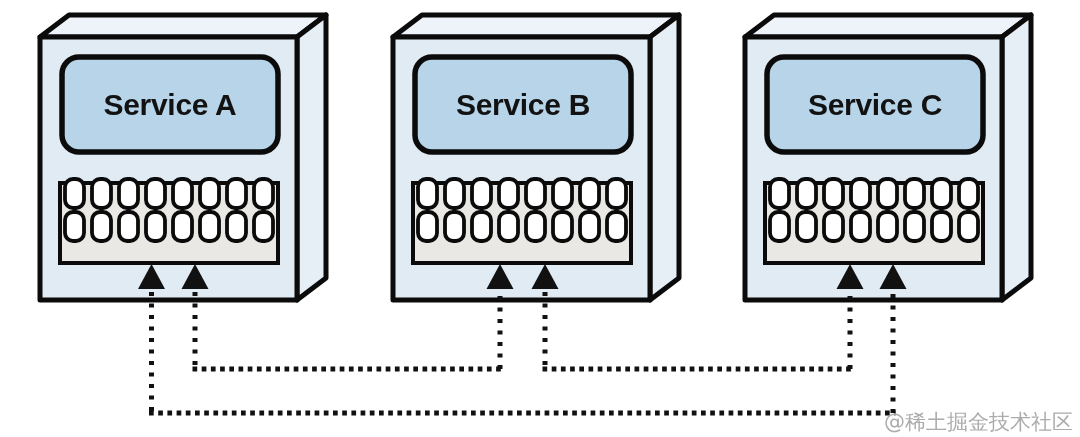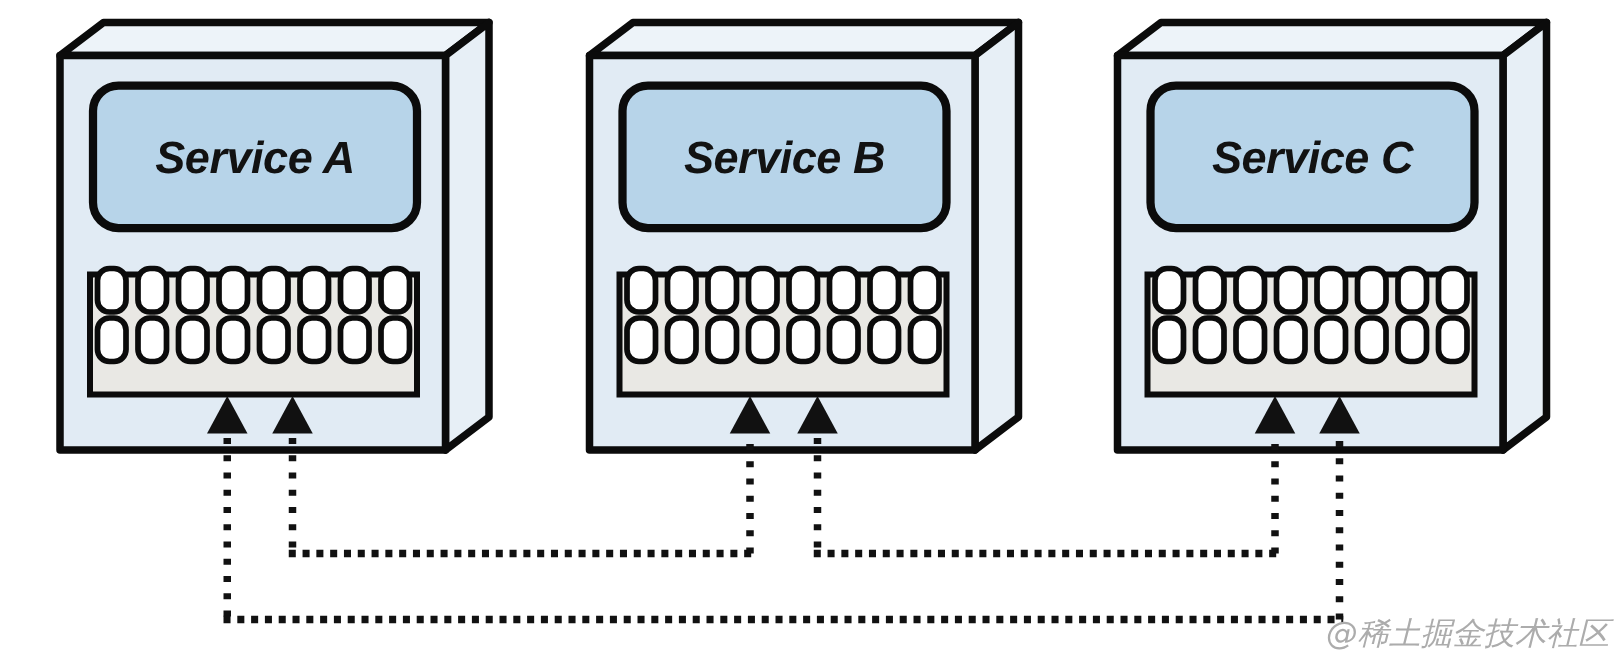--- a/index.html
+++ b/index.html
@@ -4,21 +4,21 @@
 <style>
   html, body {
     margin: 0;
     padding: 0;
     background: #ffffff;
     width: 1080px;
     height: 437px;
     overflow: hidden;
     font-family: "Liberation Sans", sans-serif;
   }
-  #stage { position: relative; width: 1080px; height: 386px; font-style: italic; }
+  #stage { position: relative; width: 1080px; height: 386px; }
   svg { display: block; }
 
   .box-face   { stroke: #0b0b0b; stroke-width: 5; stroke-linejoin: round; }
   .label-plate{ stroke: #0b0b0b; stroke-width: 5.5; }
   .port-strip { stroke: #0b0b0b; stroke-width: 4; }
   .port       { stroke: #0b0b0b; stroke-width: 3.8; }
 
   .svc-text {
     font-family: "Liberation Sans", sans-serif;
     font-weight: 700;

